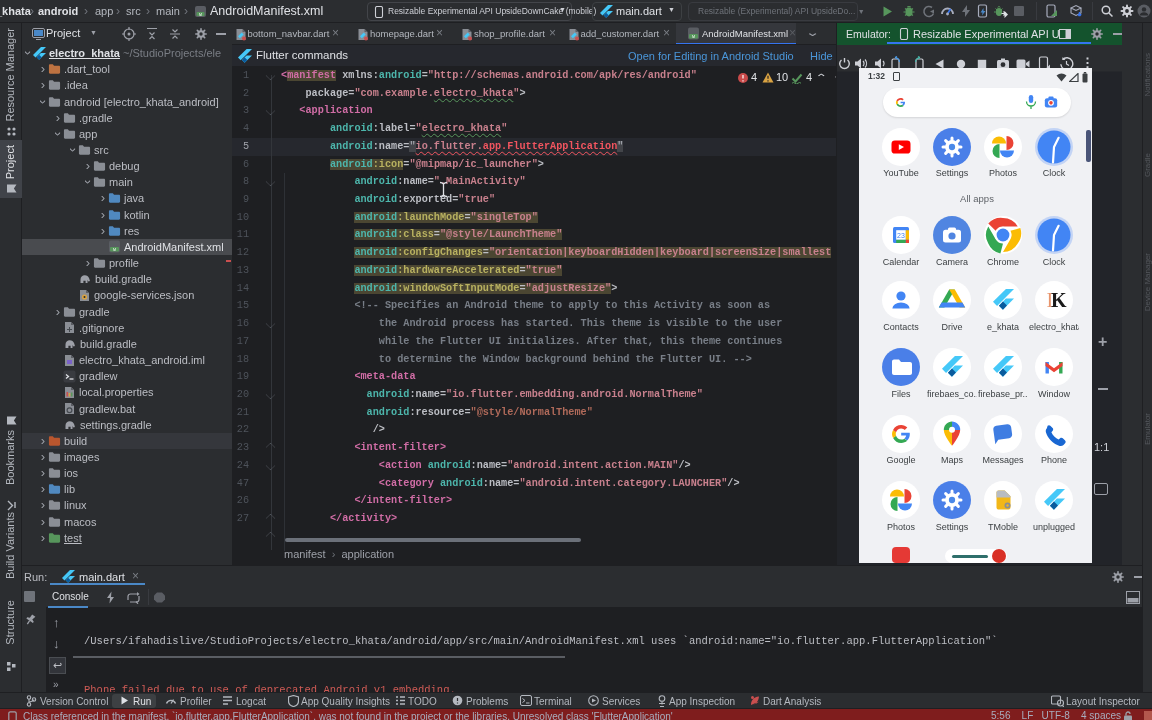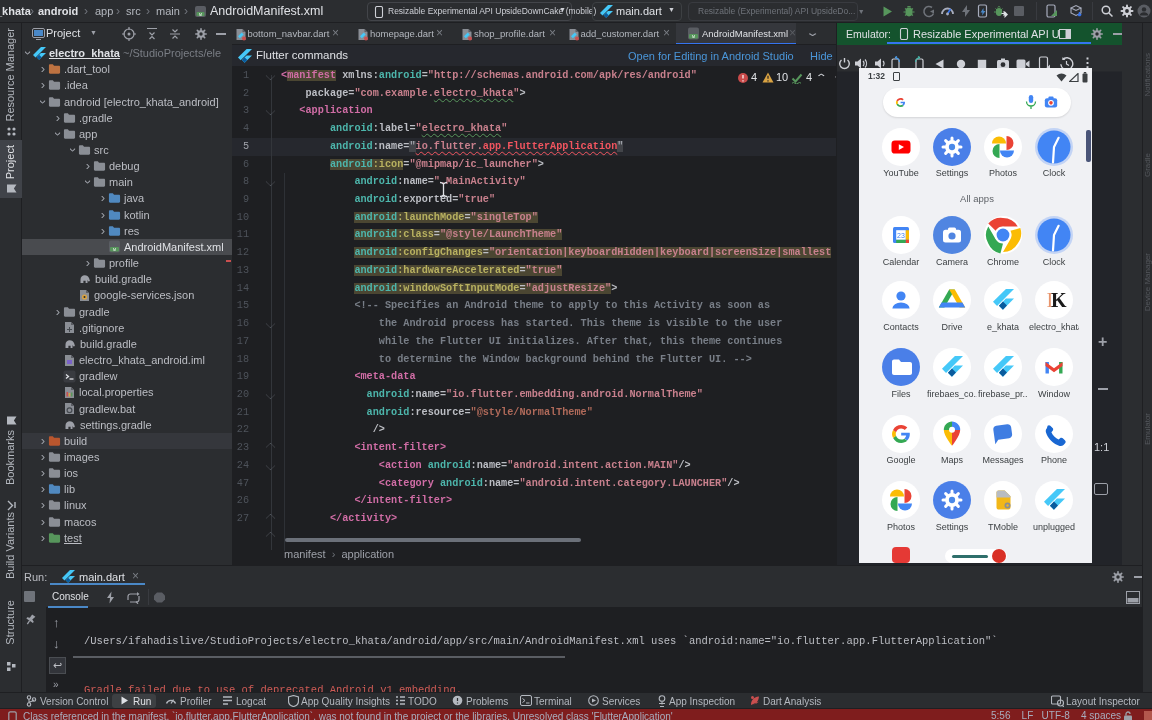--- a/index.html
+++ b/index.html
@@ -998,21 +998,21 @@
       </svg>
 
   <div class="abs" style="left:24px;top:42px;width:1096px;height:85px;background:#1e1f22"></div>
   <div class="abs" style="left:31px;top:49px;font-size:13px;color:#9da0a8">↑</div>
   <div class="abs" style="left:31px;top:70px;font-size:13px;color:#9da0a8">↓</div>
   <div class="abs" style="left:27px;top:91px;width:17px;height:17px;border:1px solid #4a4d52;background:#32343a"></div>
   <div class="abs" style="left:31px;top:93px;font-size:11px;color:#bcbec4">↩</div>
   <div class="abs" style="left:31px;top:113px;font-size:10px;color:#9da0a8">»</div>
   <div class="abs" style="left:62px;top:69px;font-family:'Liberation Mono',monospace;font-size:10.5px;color:#bcbec4;white-space:nowrap">/Users/ifahadislive/StudioProjects/electro_khata/android/app/src/main/AndroidManifest.xml uses `android:name="io.flutter.app.FlutterApplication"`</div>
   <div class="abs" style="left:51px;top:90px;width:492px;height:2px;background:#5a5d63"></div>
-  <div class="abs" style="left:62px;top:118px;font-family:'Liberation Mono',monospace;font-size:10.5px;color:#cf5b56;white-space:nowrap">Gradle failed due to use of deprecated Android v1 embedding.</div>
+  <div class="abs" style="left:62px;top:118px;font-family:'Liberation Mono',monospace;font-size:10.5px;color:#cf5b56;white-space:nowrap">Phone failed due to use of deprecated Android v1 embedding.</div>
 </div>
 
 <div class="abs" id="bottombar" style="left:0;top:692px;width:1152px;height:16px;background:#2b2d30;border-top:1px solid #1e1f22">
   <svg class="abs" style="left:26px;top:2px" width="11" height="12" viewBox="0 0 11 12">
         <circle cx="3" cy="2.5" r="1.7" fill="none" stroke="#b4b8bf" stroke-width="1.1"></circle>
         <circle cx="3" cy="9.5" r="1.7" fill="none" stroke="#b4b8bf" stroke-width="1.1"></circle>
         <circle cx="8" cy="4.5" r="1.7" fill="none" stroke="#b4b8bf" stroke-width="1.1"></circle>
         <path d="M3 4.2v3.6M3 7.8c0-1.5 5-1 5-3.3" stroke="#b4b8bf" stroke-width="1.1" fill="none"></path>
       </svg>
   <div class="abs bbt" style="left:40px">Version Control</div>

